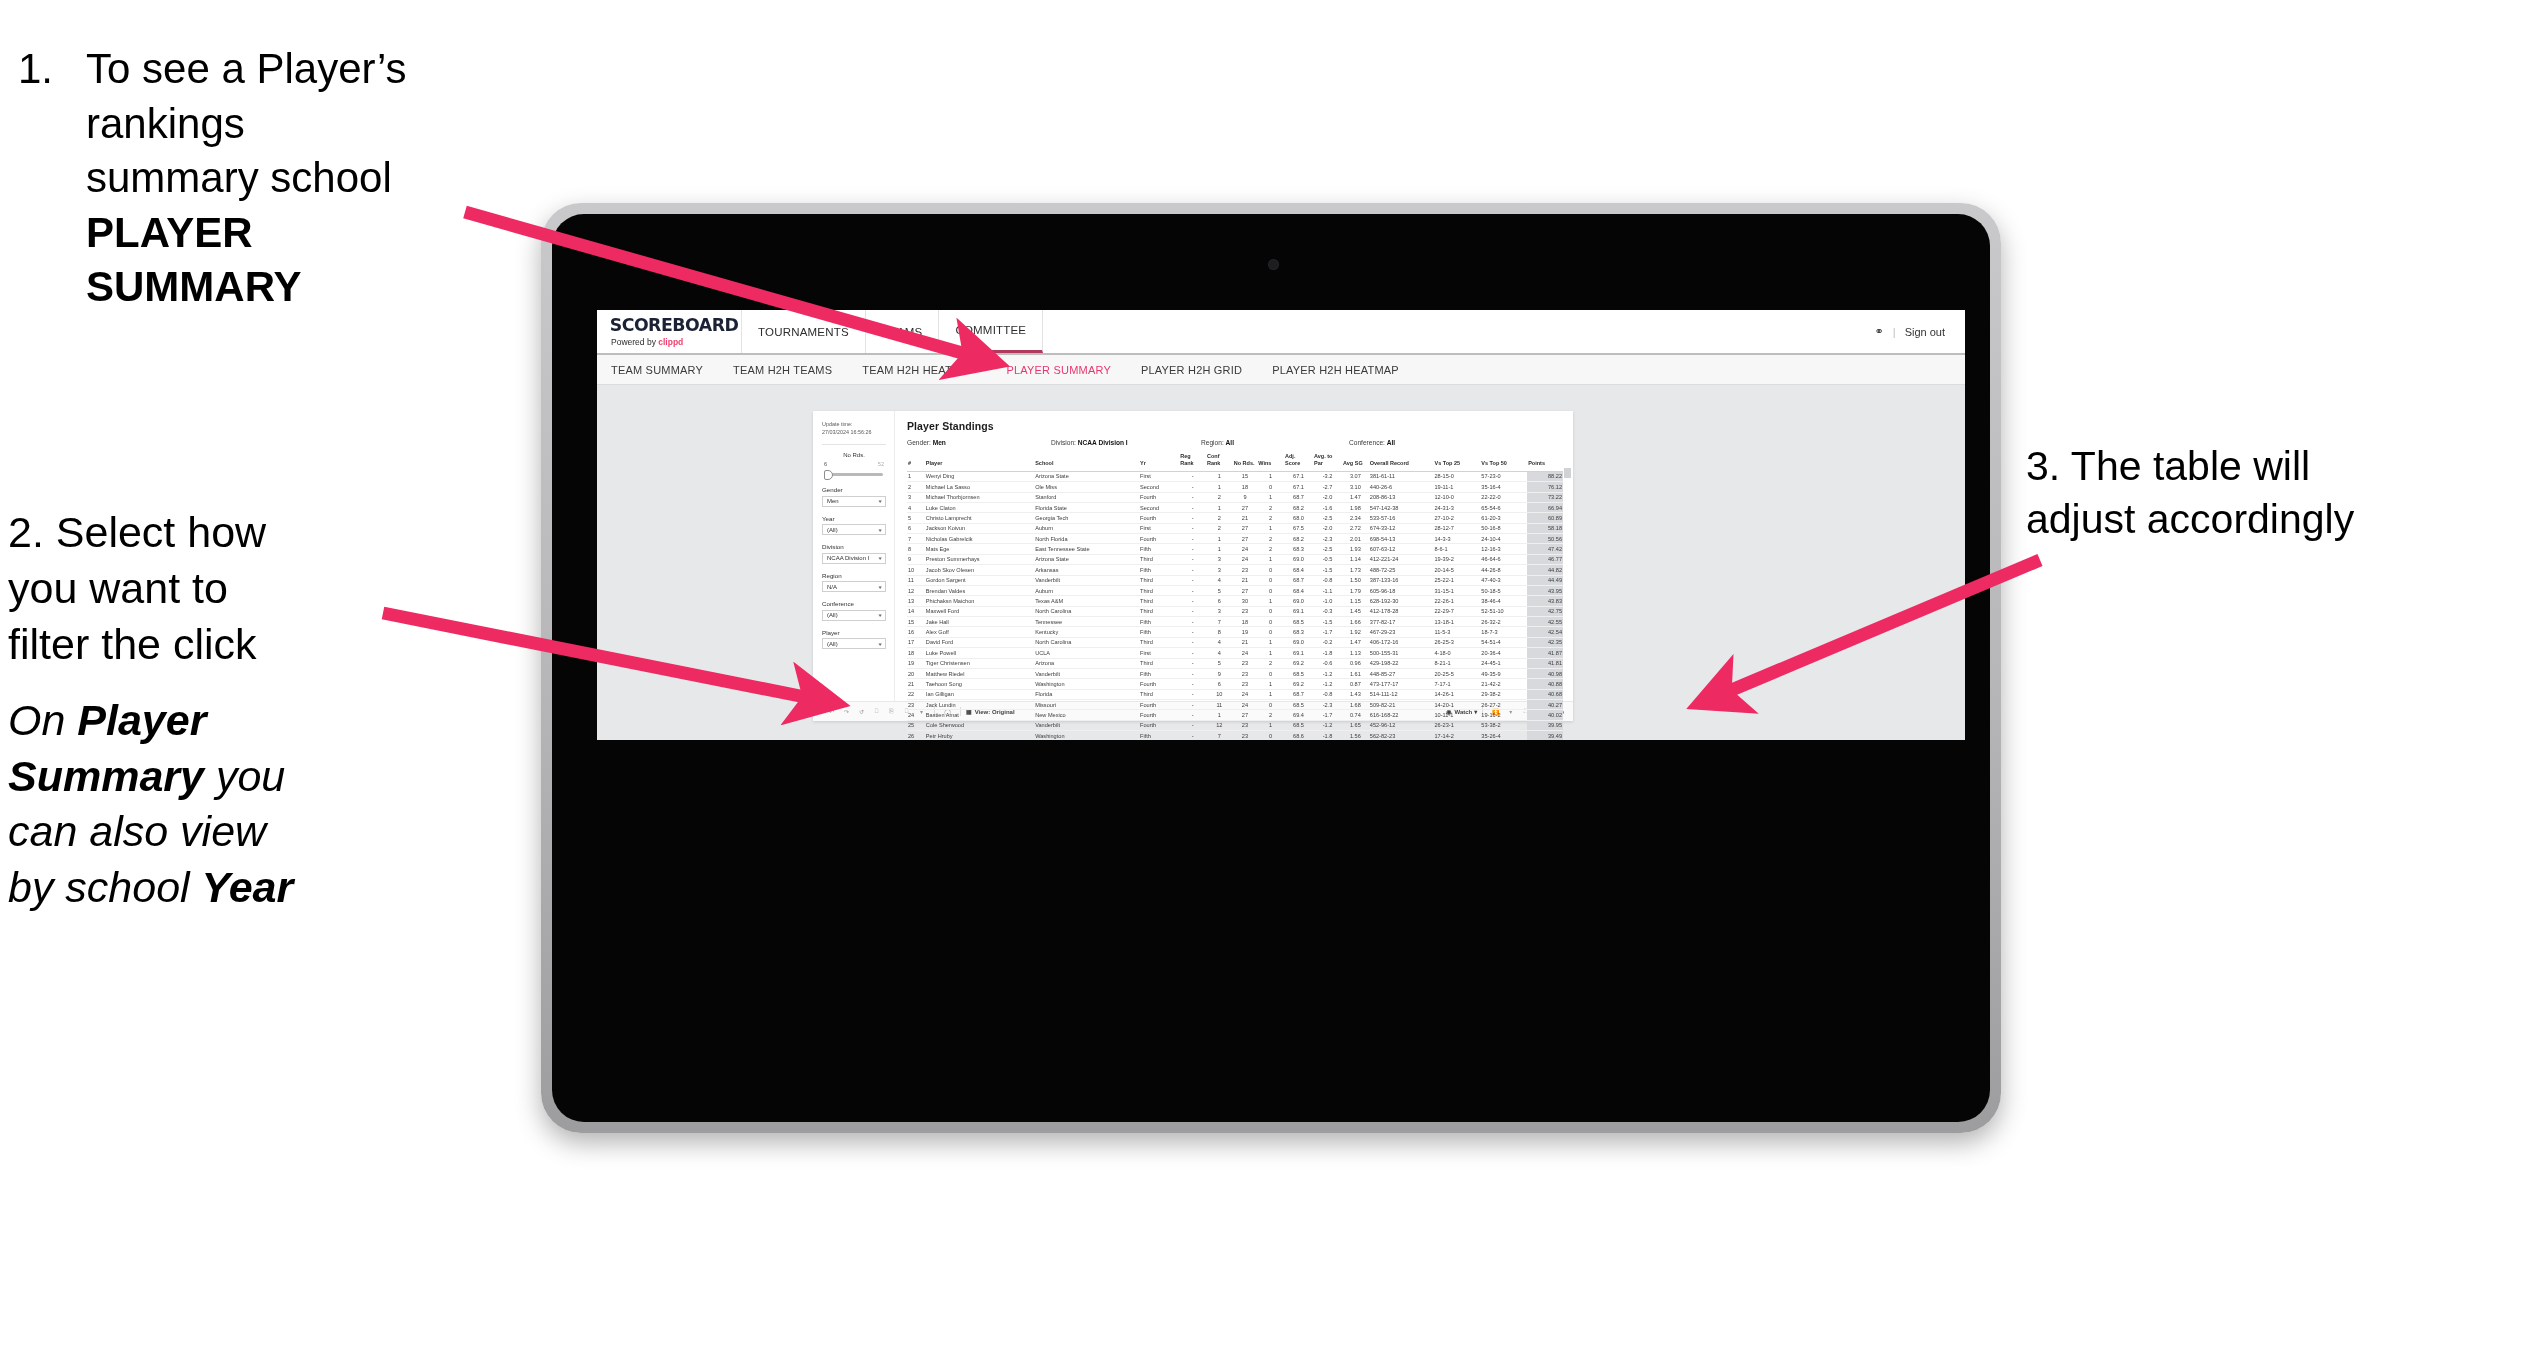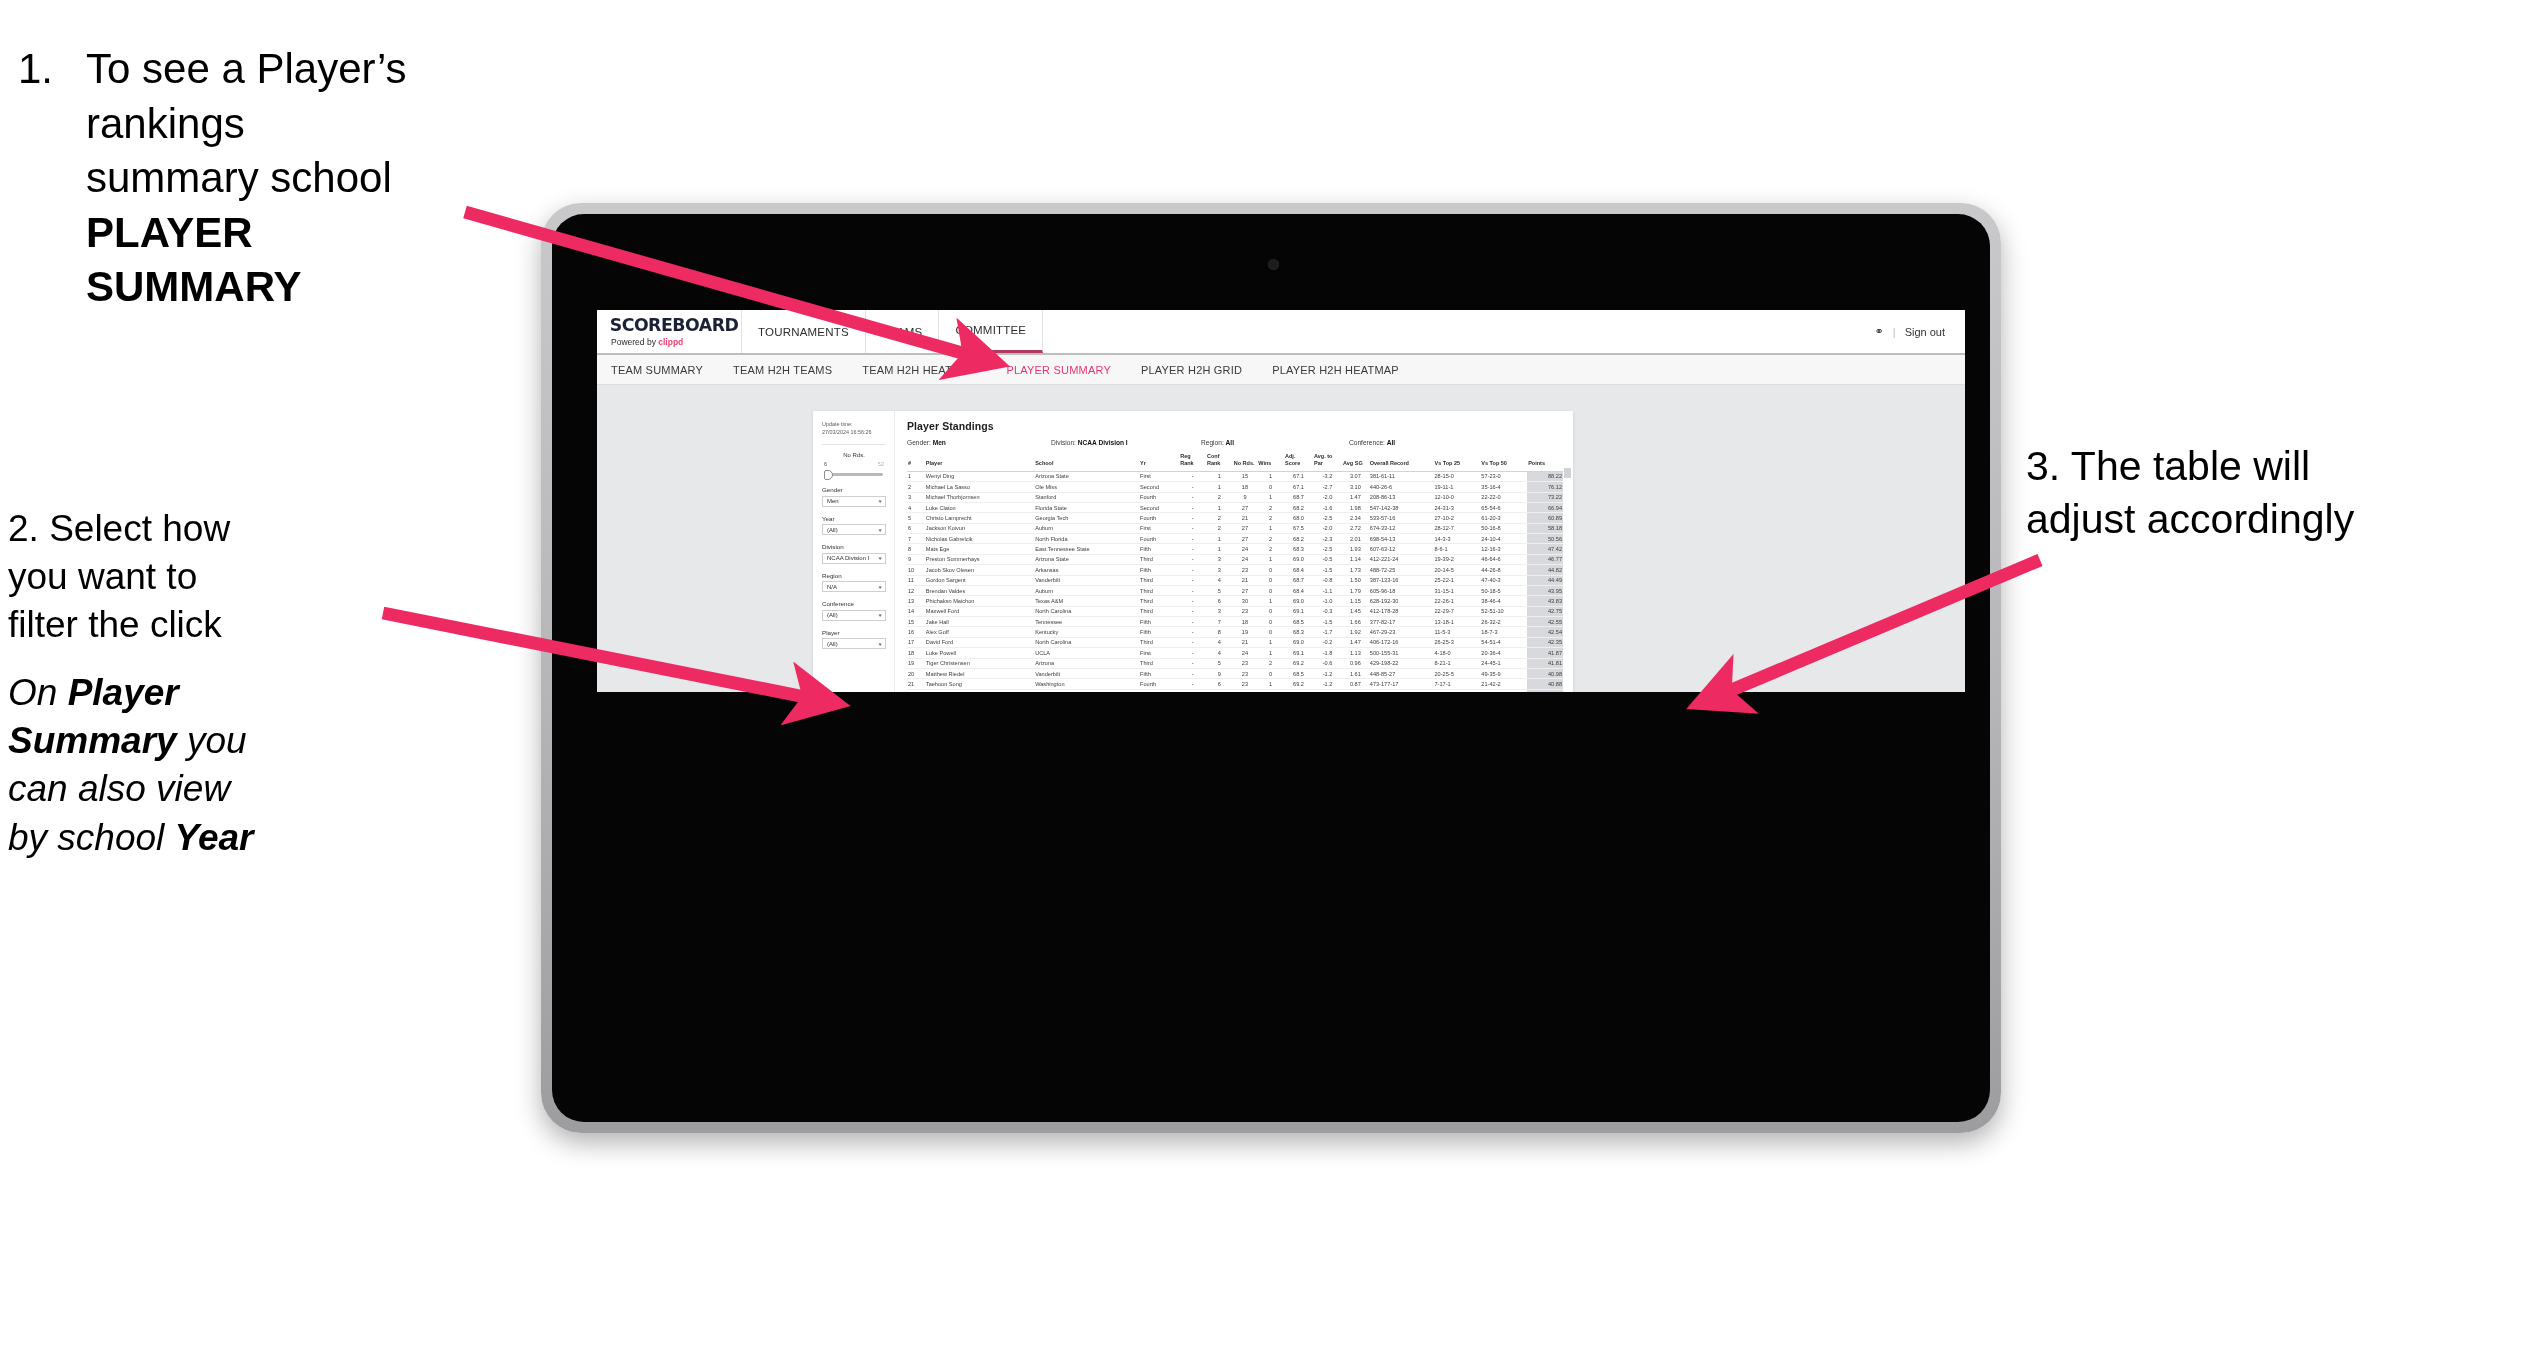--- a/index.html
+++ b/index.html
@@ -7,21 +7,21 @@
     width:2526px;height:1359px;position:relative;overflow:hidden;
     background:#ffffff;
     font-family:"Liberation Sans", sans-serif;
   }
 
   
   .anno{position:absolute;color:#000;line-height:1.30;}
   #anno1{left:18px;top:42px;width:520px;font-size:42px;}
   #anno1 .num{position:absolute;left:0;top:0;}
   #anno1 .body{display:block;margin-left:68px;}
-  #anno2{left:8px;top:505px;width:400px;font-size:37px;}
+  #anno2{left:8px;top:505px;width:400px;font-size:43px;}
   #anno2 .p2{margin-top:20px;display:block;font-style:italic;}
   #anno3{left:2026px;top:440px;width:500px;font-size:41px;}
   .anno b{font-weight:bold;}
 
   
   .arrow-svg{position:absolute;left:0;top:0;width:2526px;height:1359px;pointer-events:none;}
 
   
   #tablet{
     position:absolute;left:541px;top:203px;width:1460px;height:518px;
@@ -30,21 +30,21 @@
     position:absolute;left:0;top:0;width:1460px;height:930px;
     background:linear-gradient(180deg,#c9c9cb 0%,#b7b7b9 50%,#9d9d9f 100%);
     border-radius:40px;
     box-shadow:0 10px 26px rgba(0,0,0,.30);
   }
   .tablet-bezel{
     position:absolute;left:11px;top:11px;width:1438px;height:908px;
     background:#050505;border-radius:32px;
   }
   .tablet-screen{
-    position:absolute;left:45px;top:96px;width:1368px;height:382px;
+    position:absolute;left:45px;top:96px;width:1368px;height:430px;
     background:#e6e8ea;overflow:hidden;
   }
   .cam{position:absolute;left:717px;top:46px;width:9px;height:9px;border-radius:50%;
        background:#1d1d1f;box-shadow:0 0 0 1px #262628;}
 
   
   .app-nav{
     height:43px;background:#fff;display:flex;align-items:stretch;
     border-bottom:2px solid #bdbdbd;position:relative;
   }

